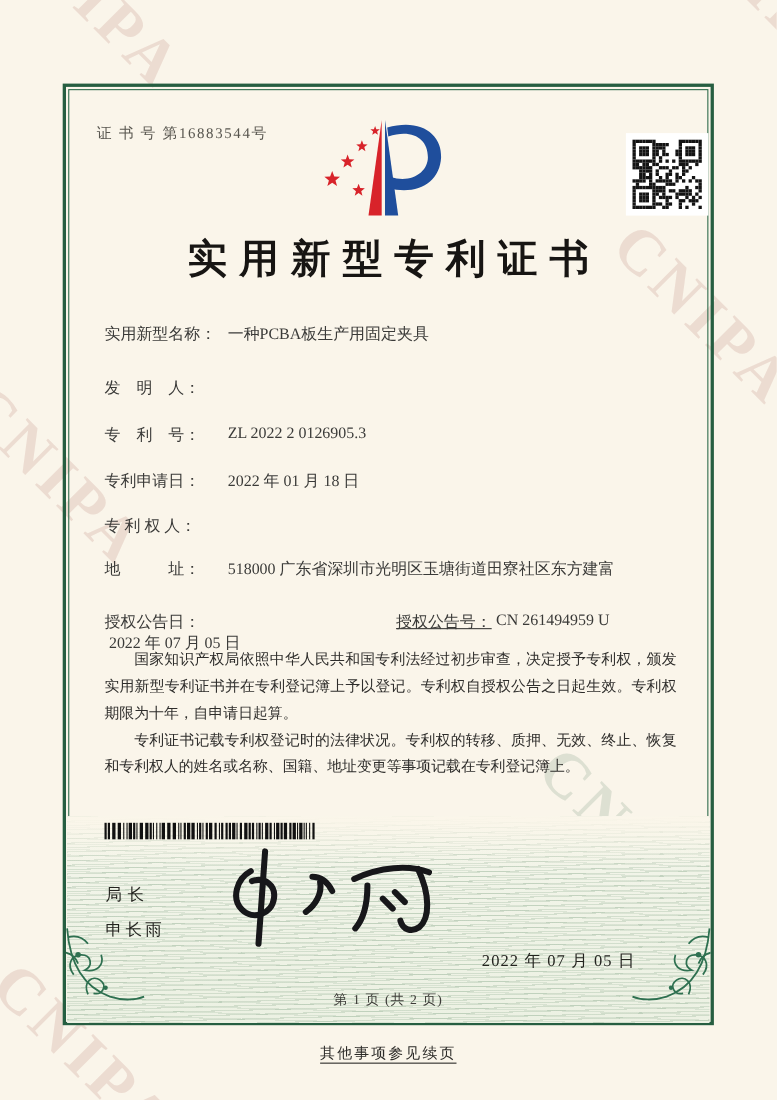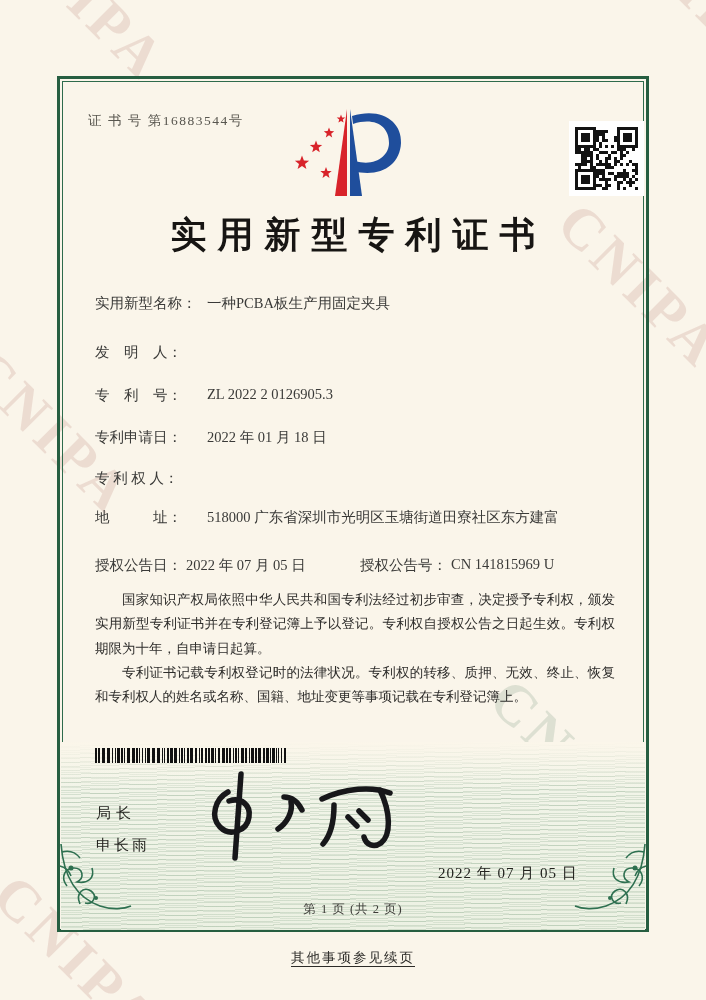--- a/index.html
+++ b/index.html
@@ -394,27 +394,27 @@
     <div class="frow" style="top:175px;">
       <span class="flabel">专 利 权 人：</span>
     </div>
     <div class="frow" style="top:214px;white-space:normal;">
       <span class="flabel">地　　　址：</span>
       <span class="fvalue">
         <span>518000 广东省深圳市光明区玉塘街道田寮社区东方建富</span>
       </span>
     </div>
     <div class="frow" style="top:262px;width:522px;">
-      <span style="display:flex;">
+      <span style="display:flex;flex-direction:column;">
         <span class="flabel" style="min-width:0;">授权公告日：</span>
         <span class="fvalue">2022 年 07 月 05 日</span>
       </span>
       <span class="pair2">
-        <span class="flabel" style="min-width:0;">授权公告号：</span>
-        <span class="fvalue">CN 141815969 U</span>
+        <span class="flabel" style="min-width:0;text-decoration:underline;">授权公告号：</span>
+        <span class="fvalue">CN 261494959 U</span>
       </span>
     </div>
   </div>
 
   <div class="paras">
     <p>国家知识产权局依照中华人民共和国专利法经过初步审查，决定授予专利权，颁发实用新型专利证书并在专利登记簿上予以登记。专利权自授权公告之日起生效。专利权期限为十年，自申请日起算。</p>
     <p>专利证书记载专利权登记时的法律状况。专利权的转移、质押、无效、终止、恢复和专利权人的姓名或名称、国籍、地址变更等事项记载在专利登记簿上。</p>
   </div>
 
   <div class="barcode" id="barcode">

